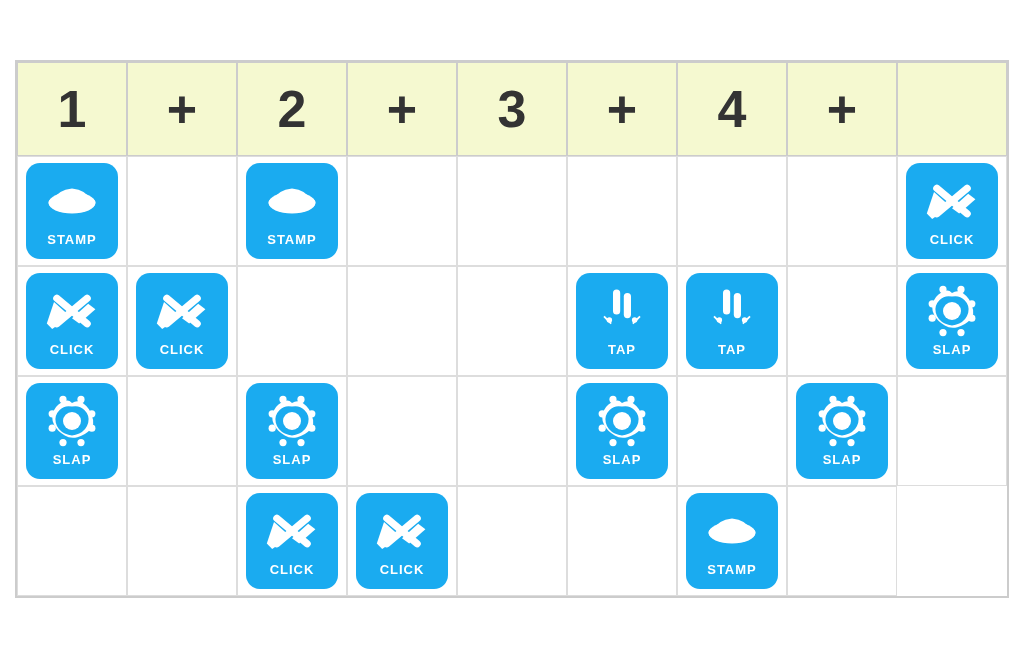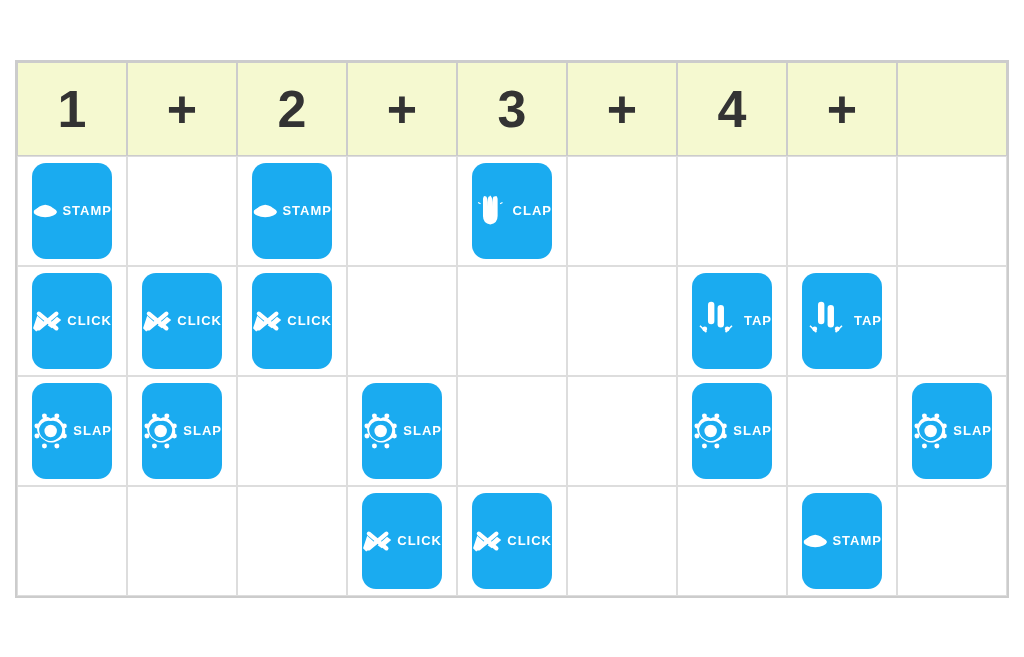--- a/index.html
+++ b/index.html
@@ -31,25 +31,26 @@
     }
     .body-cell {
       border: 1px solid #ddd;
       display: flex;
       align-items: center;
       justify-content: center;
       background: #fff;
       padding: 4px;
     }
     .action-tile {
-      width: 80px;
+      width: 92px;
       height: 96px;
       background: #1aabf0;
       border-radius: 14px;
       display: flex;
+      flex-direction: column;
       align-items: center;
       justify-content: center;
       color: white;
       font-size: 14px;
       font-weight: bold;
       letter-spacing: 1px;
       gap: 4px;
     }
     .action-tile svg {
       width: 54px;
@@ -119,31 +120,20 @@
           <path d="M8 22 Q12 30 30 32 Q48 30 52 22"></path>
           <rect x="4" y="18" width="52" height="8" rx="4"></rect>
           <path d="M10 18 Q14 8 30 6 Q46 8 50 18Z"></path>
         </svg>
       <span class="tile-label">STAMP</span>
     </div>
   </div>
 
   <div class="body-cell empty-cell"></div>
 
-  <div class="body-cell">
-    <div class="action-tile">
-      <svg viewBox="0 0 60 60" fill="white">
-
-        <path d="M18 10 L18 38 Q18 50 30 52 Q42 50 42 38 L42 10 Q42 6 38 6 Q34 6 34 10 L34 22 Q34 6 30 6 Q26 6 26 10 L26 22 Q26 6 22 6 Q18 6 18 10Z"></path>
-
-        <path d="M30 8 L30 5 M22 10 L20 6 M38 10 L40 6 M14 18 L10 16 M46 18 L50 16" stroke="white" stroke-width="2" fill="none"></path>
-      </svg>
-      <span class="tile-label">CLAP</span>
-    </div>
-  </div>
 
   <div class="body-cell empty-cell"></div>
 
   <div class="body-cell empty-cell"></div>
 
   <div class="body-cell empty-cell"></div>
 
   <div class="body-cell empty-cell"></div>
 
   <div class="body-cell">

